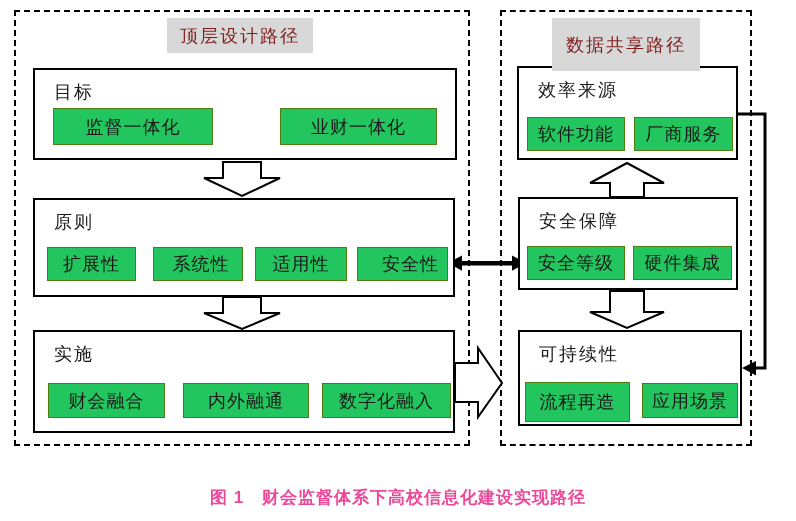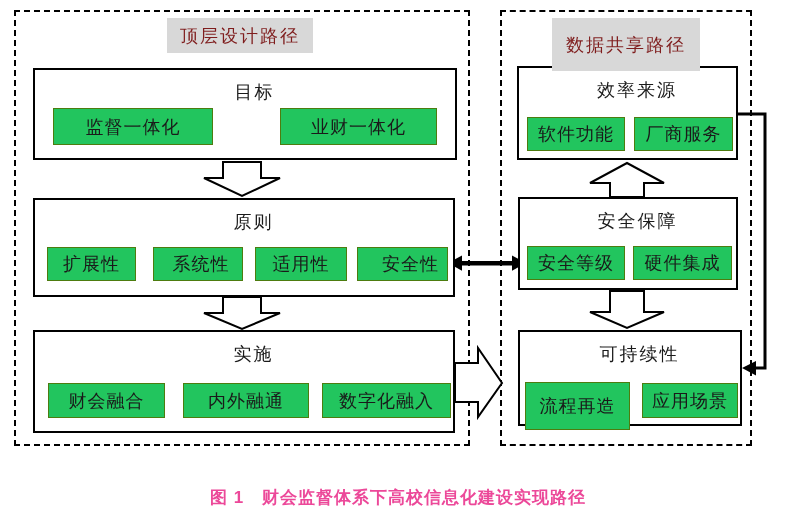--- a/index.html
+++ b/index.html
@@ -15,21 +15,21 @@
     position:absolute; background:#d8d8d8; color:#7f1d1d;
     display:flex; align-items:center; justify-content:center;
     font-size:18px; letter-spacing:2px; z-index:3;
   }
   .pt-left  { left:167px; top:18px; width:146px; height:35px; }
   .pt-right { left:552px; top:18px; width:148px; height:53px; }
   .box-outer {
     position:absolute; border:2px solid #000; background:#fff; box-sizing:border-box; z-index:2;
   }
   .sec-title {
-    position:absolute; top:10px; left:0; right:0; text-align:center;
+    position:absolute; top:10px; left:0; right:0; text-align:left;
     font-size:18px; letter-spacing:2px;padding-left:19px;
   }
   .box-inner {
     position:absolute; border:1px solid #4d7c0f; background:#22c55e; box-sizing:border-box;
     display:flex; align-items:center; justify-content:center;
     font-size:18px; letter-spacing:1px; white-space:nowrap;
   }
   
   .b-goal   { left:33px; top:68px; width:424px; height:92px; }
   .i-jiandu { left:18px;  top:38px; width:160px; height:37px; }
@@ -48,21 +48,21 @@
   
   .b-eff     { left:517px; top:66px; width:221px; height:94px; }
   .i-ruanjian{ left:8px;   top:49px; width:98px; height:34px; }
   .i-changshang { left:115px; top:49px; width:99px; height:34px; }
   
   .b-sec     { left:518px; top:197px; width:220px; height:93px; }
   .i-dengji  { left:7px;   top:47px; width:98px; height:34px; }
   .i-yingjian{ left:113px; top:47px; width:99px; height:34px; }
   
   .b-sus     { left:518px; top:330px; width:224px; height:96px; }
-  .i-liucheng{ left:5px;   top:50px; width:105px; height:48px; }
+  .i-liucheng{ left:5px;   top:50px; width:105px; height:40px; }
   .i-yingyong{ left:122px; top:51px; width:96px;  height:35px; }
 
   #arrow-layer { position:absolute; left:0; top:0; width:796px; height:521px; z-index:1; }
   .caption {
     position:absolute; left:0; top:486px; width:796px; text-align:center;
     font-size:17px; font-weight:bold; letter-spacing:1px; color:#ec4899;
   }
 </style>
 </head>
 <body>

